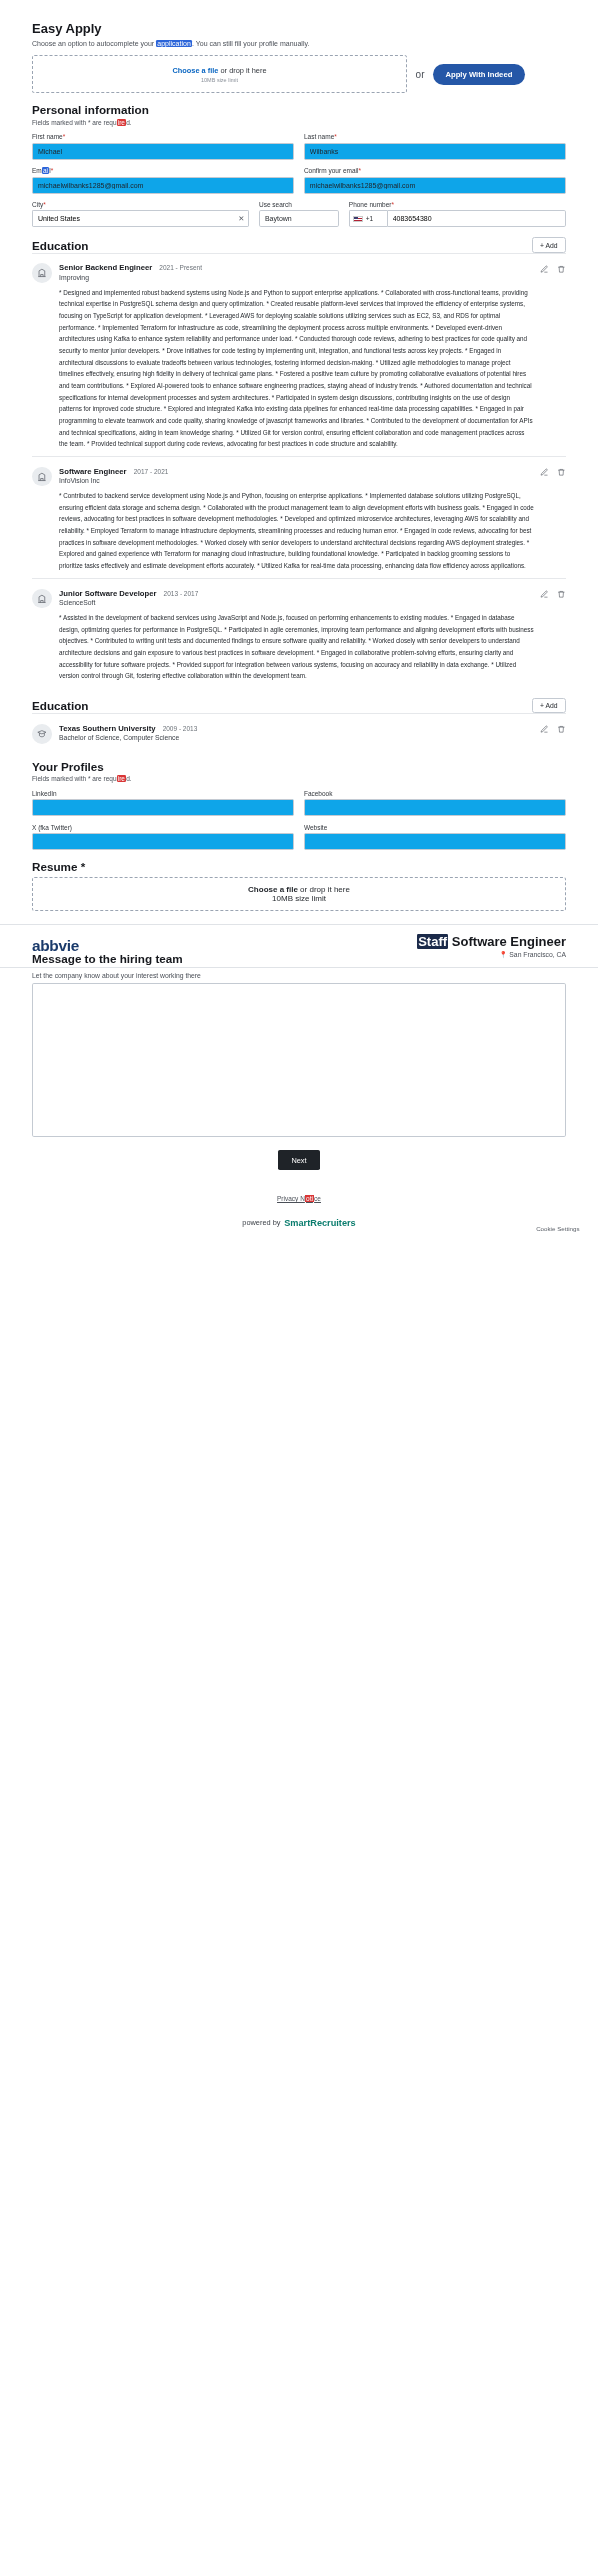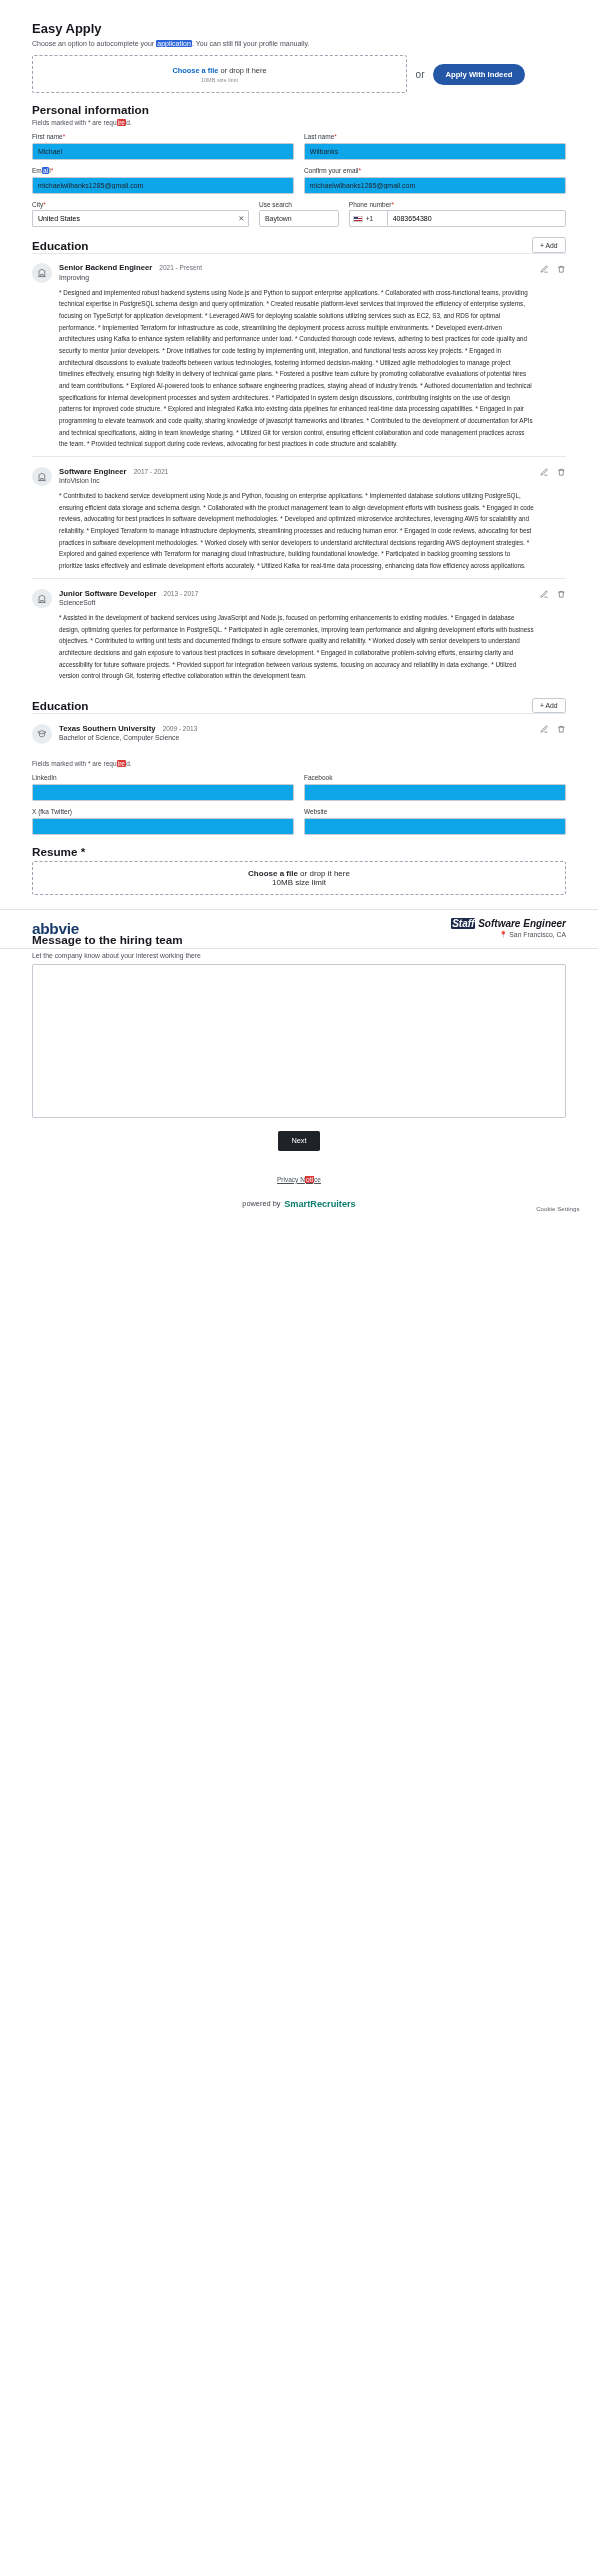--- a/index.html
+++ b/index.html
@@ -165,21 +165,21 @@
   .jobbar {
     border-top: 0.6px solid #e0e3e7;
     border-bottom: 0.6px solid #e0e3e7;
     background:#fff;
     padding: 8.6px 32px;
     display:flex; align-items:center; justify-content:space-between;
     margin-top: 13.5px;
   }
   .brand { font-size: 15.4px; color:#1a3a6b; font-weight: bold; letter-spacing:-0.3px; }
   .job-right { text-align: right; }
-  .job-title-line { font-size: 10px; font-weight:bold; color:#16181d;font-style:italic; }
+  .job-title-line { font-size: 13px; font-weight:bold; color:#16181d; }
   .job-loc { font-size: 6.8px; color:#4a4f57; margin-top:1.8px; }
 
   
   .msg-wrap { padding: 0 32px; margin-top: -16px; }
   .msg-title { font-size: 11.7px; font-weight:bold; color:#16181d; }
   .msg-sub { font-size: 6.8px; color:#4a4f57; margin-top: 6.2px; margin-bottom: 4.9px;}
   .msg-area {
     width: 100%; height: 154px; border:0.6px solid #c4cad2; border-radius:1.8px;
     padding: 4.9px; font-size: 7px; font-family:"Liberation Sans", sans-serif; resize:none;
   }
@@ -394,20 +394,21 @@
         <span class="icon-btn">
           <svg width="8.6" height="8.6" viewBox="0 0 24 24" fill="none" stroke="#5b6068" stroke-width="1.8">
               <path d="M3 6h18M8 6V4h8v2M6 6l1 14h10l1-14"></path>
             </svg>
         </span>
       </div>
     </div>
   </div>
 
   <div class="container block">
+    <div class="block-head">Your Profiles</div>
     <div class="req-note">
       Fields marked with * are requ<span class="hl-red">ire</span>d.
     </div>
     <div class="profiles-grid">
       <div class="field">
         <label>LinkedIn</label>
         <input class="inp" value="" style="">
       </div>
       <div class="field">
         <label>Facebook</label>

